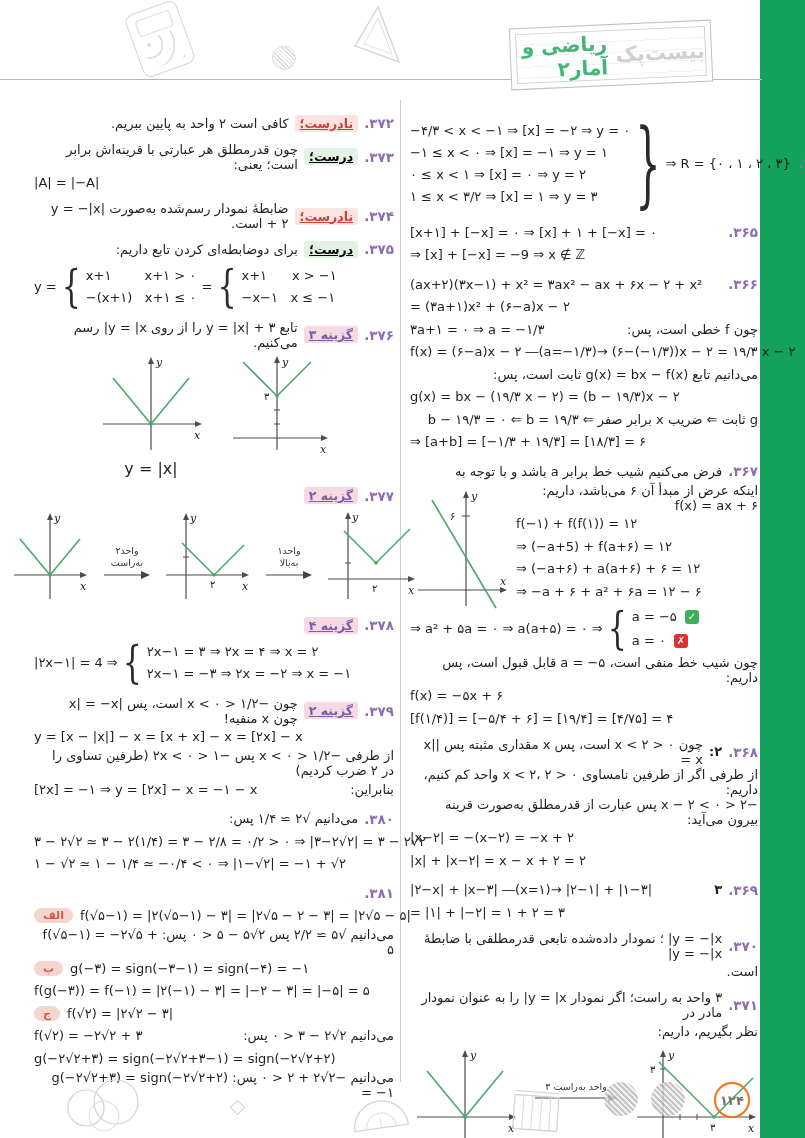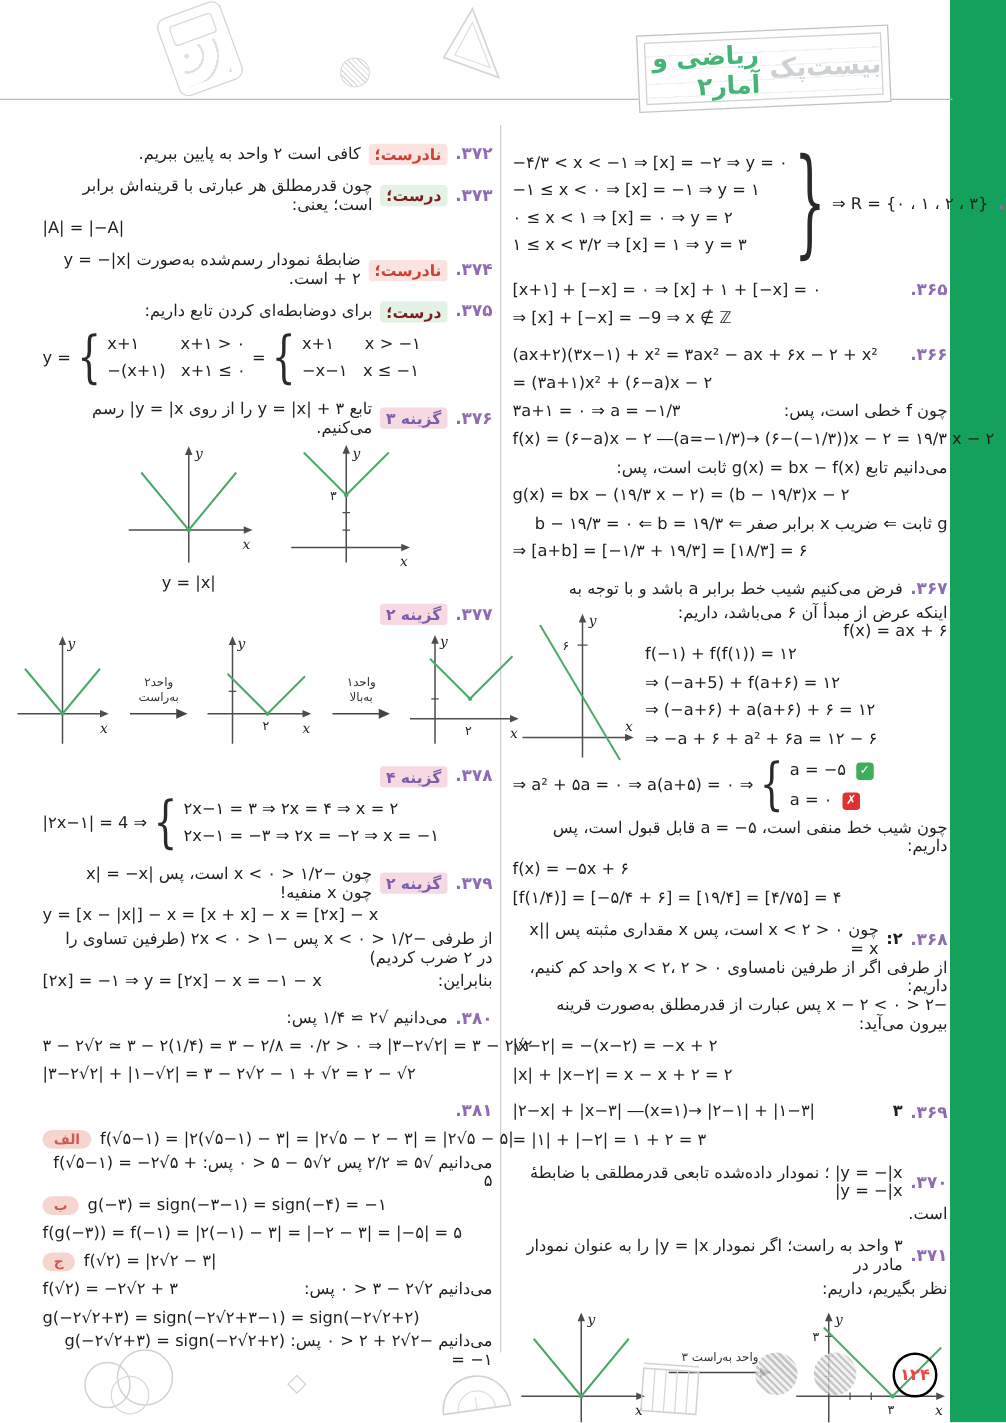--- a/index.html
+++ b/index.html
@@ -25,48 +25,48 @@
   .hcirc{position:absolute;left:272px;top:46px;width:22px;height:22px;border-radius:50%;
         border:1px solid #ddd;background:repeating-linear-gradient(45deg,#dcdcdc 0 1px,transparent 1px 3px);}
   .bcircles{position:absolute;left:58px;top:1076px;}
   .diamond{position:absolute;left:232px;top:1102px;width:9px;height:9px;border:1px solid #d2d2d2;transform:rotate(45deg);}
   .protractor{position:absolute;left:346px;top:1082px;transform:rotate(-8deg);}
   .building{position:absolute;left:512px;top:1088px;transform:rotate(4deg);}
   .graycircle{position:absolute;width:34px;height:34px;border-radius:50%;opacity:.8;
         background:repeating-linear-gradient(45deg,#b9b9b9 0 2px,#ececec 2px 4px);}
   .graycircle.c1{left:604px;top:1082px;}
   .graycircle.c2{left:651px;top:1082px;}
-  .pagenum{position:absolute;left:714px;top:1082px;width:32px;height:32px;border:2px solid #000000;
-        border-radius:50%;color:#ef4444;font-weight:bold;font-size:13px;display:flex;
+  .pagenum{position:absolute;left:714px;top:1082px;width:32px;height:32px;border:2px solid #f97316;
+        border-radius:50%;color:#737373;font-weight:bold;font-size:13px;display:flex;
         align-items:center;justify-content:center;}
   .divider{position:absolute;left:400px;top:100px;width:1px;height:982px;background:#cfcfcf;}
   
   .col{position:absolute;top:112px;}
   #col-right{left:410px;width:348px;}
   #col-left{left:34px;width:360px;}
   .block{margin-bottom:7px;position:relative;}
   .row{display:flex;justify-content:space-between;align-items:center;min-height:22.5px;gap:8px;}
   .row .left{display:flex;align-items:center;gap:7px;}
   .row .right{display:flex;align-items:center;gap:6px;direction:rtl;text-align:right;flex:1;}
   .math{font-size:13px;direction:ltr;unicode-bidi:embed;white-space:nowrap;}
   .fa{font-size:13px;}
   .num{color:#8e6cb4;font-weight:bold;font-size:13.5px;white-space:nowrap;}
   .answer{font-weight:bold;font-size:13px;}
-  .badge{font-size:12.5px;font-weight:bold;padding:1px 5px;border-radius:3px;white-space:nowrap;}
+  .badge{font-size:12.5px;font-weight:bold;padding:1px 5px;border-radius:3px;white-space:nowrap;text-decoration:underline;}
   .b-wrong{color:#cb4335;background:#fbe3e1;}
-  .b-right{color:#7f1d1d;background:#e3f2e5;}
+  .b-right{color:#000000;background:#e3f2e5;}
   .b-option{color:#7b5ea9;background:#f7d9e3;}
   .pill{color:#d05850;background:#f7d5cf;border-radius:10px;font-size:11px;padding:1px 9px;font-weight:bold;}
   .tall{min-height:102px;}
   .tall2{min-height:52px;}
   .row.ind{padding-left:106px;}
   .figrow{display:flex;align-items:flex-start;justify-content:center;gap:10px;margin:4px 0;}
   .figrow.abs{position:absolute;left:0;top:26px;margin:0;}
   .gwrap{display:flex;flex-direction:column;align-items:center;}
-  .glabel{font-size:13px;margin-top:1px;direction:ltr;}
+  .glabel{font-size:16px;margin-top:1px;direction:ltr;}
   .arrowbox{display:flex;flex-direction:column;justify-content:center;align-items:center;padding-top:34px;}
   .alabel{font-size:9.5px;color:#333;white-space:nowrap;line-height:1.25;}
   .grp{display:flex;align-items:center;gap:5px;direction:ltr;}
   .gcol{display:flex;flex-direction:column;}
   .gcol .math{min-height:22px;display:flex;align-items:center;white-space:pre;}
   .brace{display:inline-block;font-family:"DejaVu Serif",serif;font-weight:300;line-height:.9;color:#2a2a2a;}
   .brace.b2{font-size:30px;transform:scaleY(1.5);}
   .brace.b4{font-size:40px;transform:scaleY(2.35);}
   .caserow{display:flex;align-items:center;gap:8px;min-height:24px;}
   .mark{width:14px;height:14px;border-radius:3px;color:#fff;font-size:10px;display:inline-flex;
@@ -646,21 +646,21 @@
           </div>
         </div>
         <div class="row">
           <div class="left">
             <span class="math" dir="ltr">۳ − ۲√۲ ≃ ۳ − ۲(۱/۴) = ۳ − ۲/۸ = ۰/۲ &gt; ۰ ⇒ |۳−۲√۲| = ۳ − ۲√۲</span>
           </div>
           <div class="right"></div>
         </div>
         <div class="row">
           <div class="left">
-            <span class="math" dir="ltr">|۳−۲√۲| + |۱−√۲| = ۳ − ۲√۲ − ۱ + √۲ = ۲ − √۲</span>
+            <span class="math" dir="ltr">۱ − √۲ ≃ ۱ − ۱/۴ ≃ −۰/۴ &lt; ۰ ⇒ |۱−√۲| = −۱ + √۲</span>
           </div>
           <div class="right"></div>
         </div>
       </div>
       <div class="block">
         <div class="row">
           <div class="left"></div>
           <div class="right">
             <span class="num" dir="rtl">۳۸۱.</span>
           </div>

